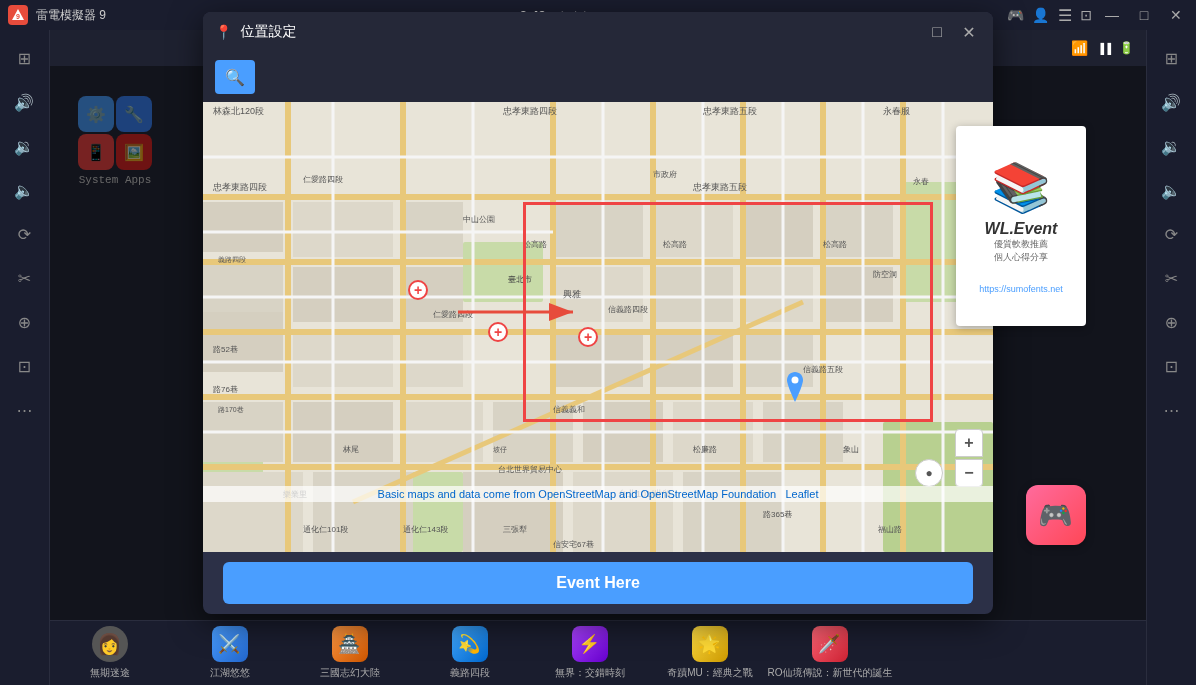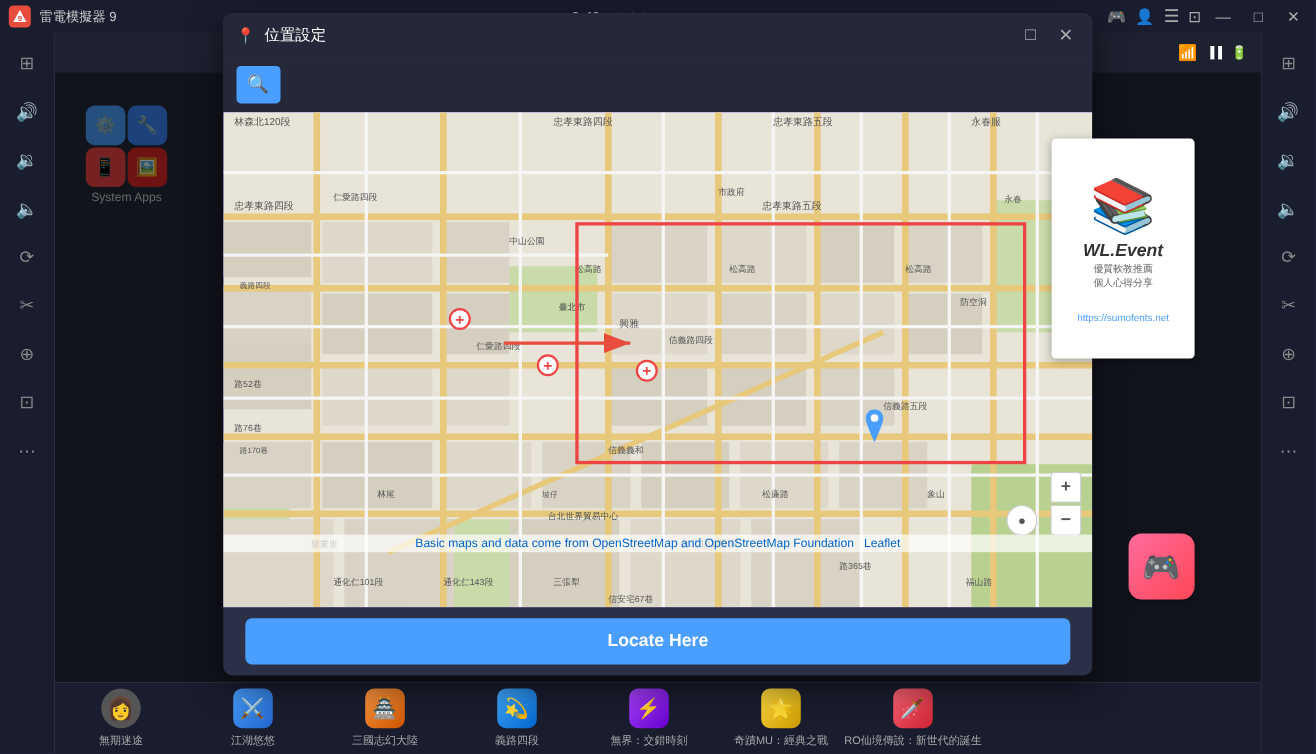--- a/index.html
+++ b/index.html
@@ -182,20 +182,21 @@
       font-size: 18px;
     }
     .app-icon-cell.blue { background: #4a9eff; }
     .app-icon-cell.blue2 { background: #3b82f6; }
     .app-icon-cell.red { background: #ef4444; }
     .app-icon-cell.red2 { background: #dc2626; }
     .app-label {
       color: #ccc;
       font-size: 11px;
       text-align: center;
+      font-family: Liberation Mono, monospace;
     }
 
     
     .bottom-taskbar {
       height: 65px;
       background: #1a1d2e;
       display: flex;
       align-items: center;
       gap: 0;
       border-top: 1px solid #2a2d3e;
@@ -776,21 +777,21 @@
             <div class="scale-indicator" style="bottom:65px;right:50px;">●</div>
 
             
             <div class="map-attribution">
               <span>Basic maps and data come from OpenStreetMap and OpenStreetMap Foundation</span>
               &nbsp;
               <a>Leaflet</a>
             </div>
           </div>
 
-          <button class="locate-btn">Locate Here</button>
+          <button class="locate-btn">Event Here</button>
         </div>
 
         <div class="right-panel" style="position:absolute;right:60px;top:60px;">
           <div class="wl-event-icon">📚</div>
           <div class="wl-event-title">WL.Event</div>
           <div class="wl-event-subtitle">優質軟教推薦</div>
           <div class="wl-event-subtitle">個人心得分享</div>
           <div class="wl-event-subtitle" style="color:#4a9eff;margin-top:20px;">https://sumofents.net</div>
         </div>
 

